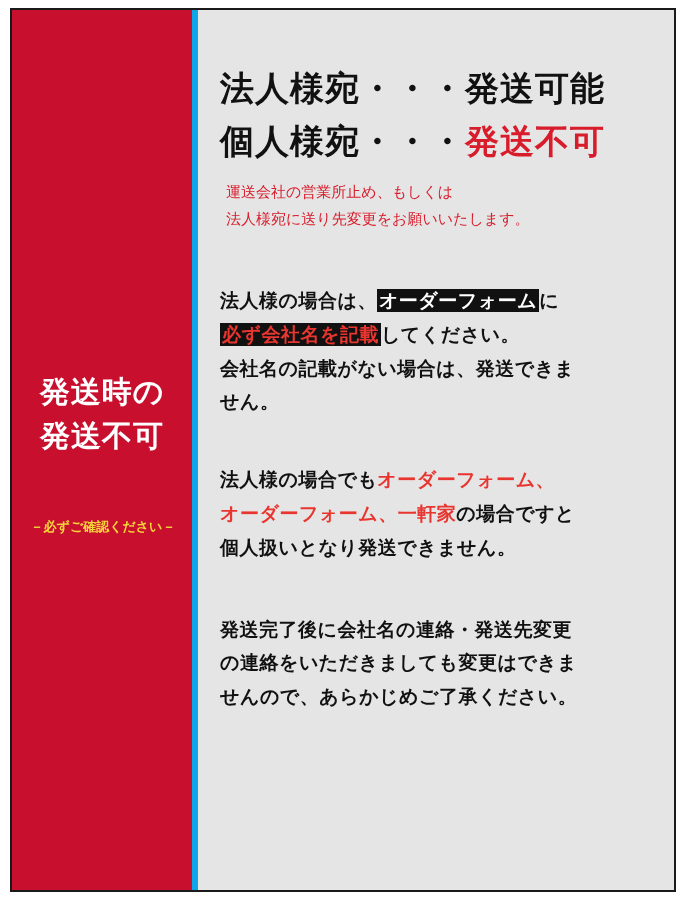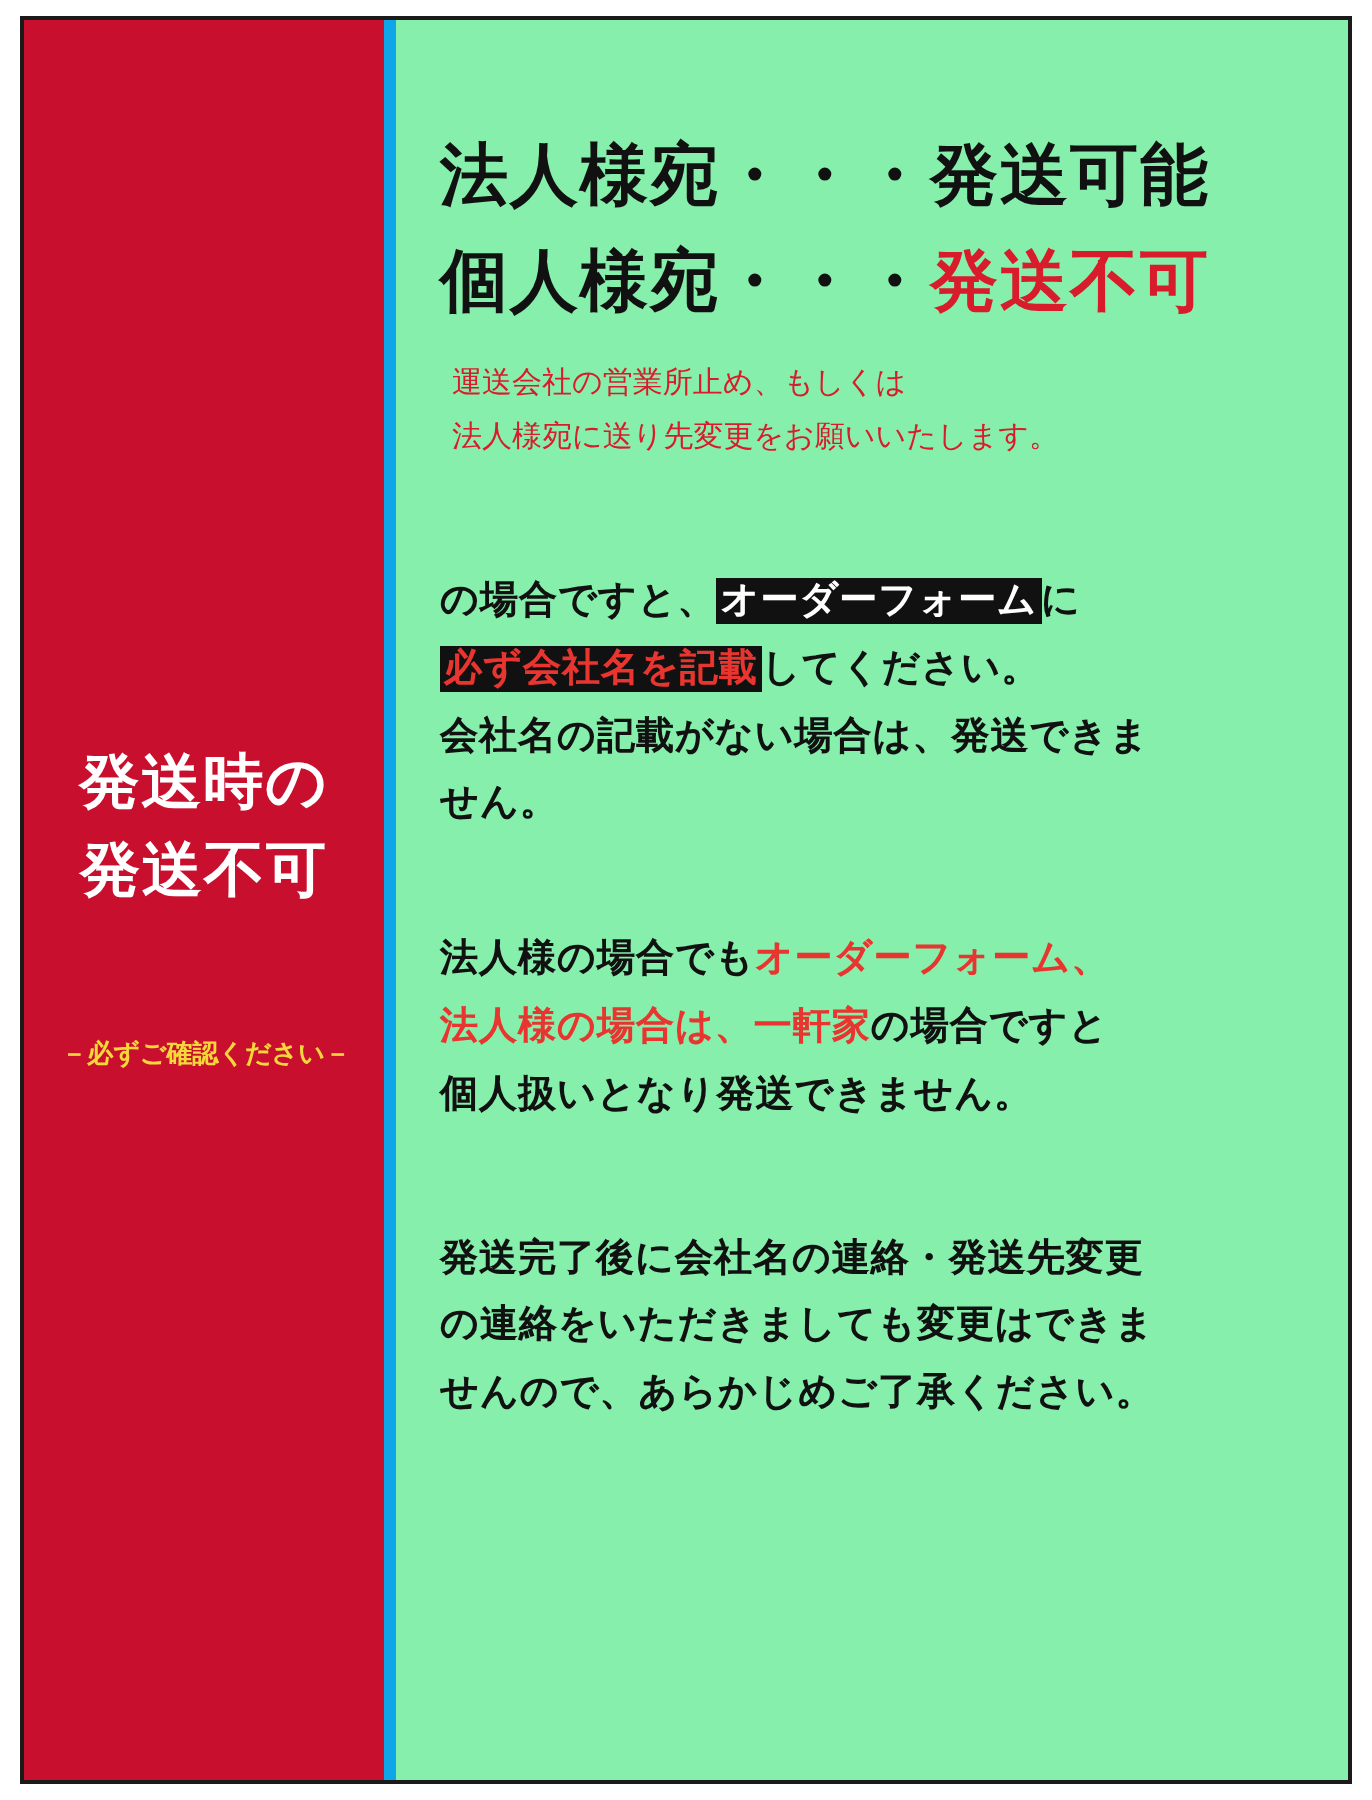--- a/index.html
+++ b/index.html
@@ -56,21 +56,21 @@
     text-align: center;
     font-size: 13px;
     font-weight: bold;
     color: #f5d73a;
     letter-spacing: 0px;
   }
   .right-panel {
     flex: 1 1 auto;
     position: relative;
     padding: 0;
-    background: #86efac;
+    background: #e5e5e5;
   }
   .headline-block {
     margin: 52px 0 0 22px;
   }
   .headline {
     font-size: 34px;
     font-weight: bold;
     color: #111111;
     line-height: 1.55;
     letter-spacing: 1px;
@@ -141,29 +141,29 @@
       </div>
 
       <div class="subnote">
         <div>運送会社の営業所止め、もしくは</div>
         <div>法人様宛に送り先変更をお願いいたします。</div>
       </div>
 
       <div class="body-block">
 
         <div class="para p1">
-          <span>の場合ですと、</span><span class="hl-box">オーダーフォーム</span><span>に</span><br>
+          <span>法人様の場合は、</span><span class="hl-box">オーダーフォーム</span><span>に</span><br>
           <span class="hl-box-red">必ず会社名を記載</span><span>してください。</span><br>
           <span>会社名の記載がない場合は、発送できま</span><br>
           <span>せん。</span>
         </div>
 
         <div class="para p2">
           <span>法人様の場合でも</span><span class="red-text">オーダーフォーム、</span><br>
-          <span class="red-text">法人様の場合は、一軒家</span><span>の場合ですと</span><br>
+          <span class="red-text">オーダーフォーム、一軒家</span><span>の場合ですと</span><br>
           <span>個人扱いとなり発送できません。</span>
         </div>
 
         <div class="para p3">
           <span>発送完了後に会社名の連絡・発送先変更</span><br>
           <span>の連絡をいただきましても変更はできま</span><br>
           <span>せんので、あらかじめご了承ください。</span>
         </div>
 
       </div>

